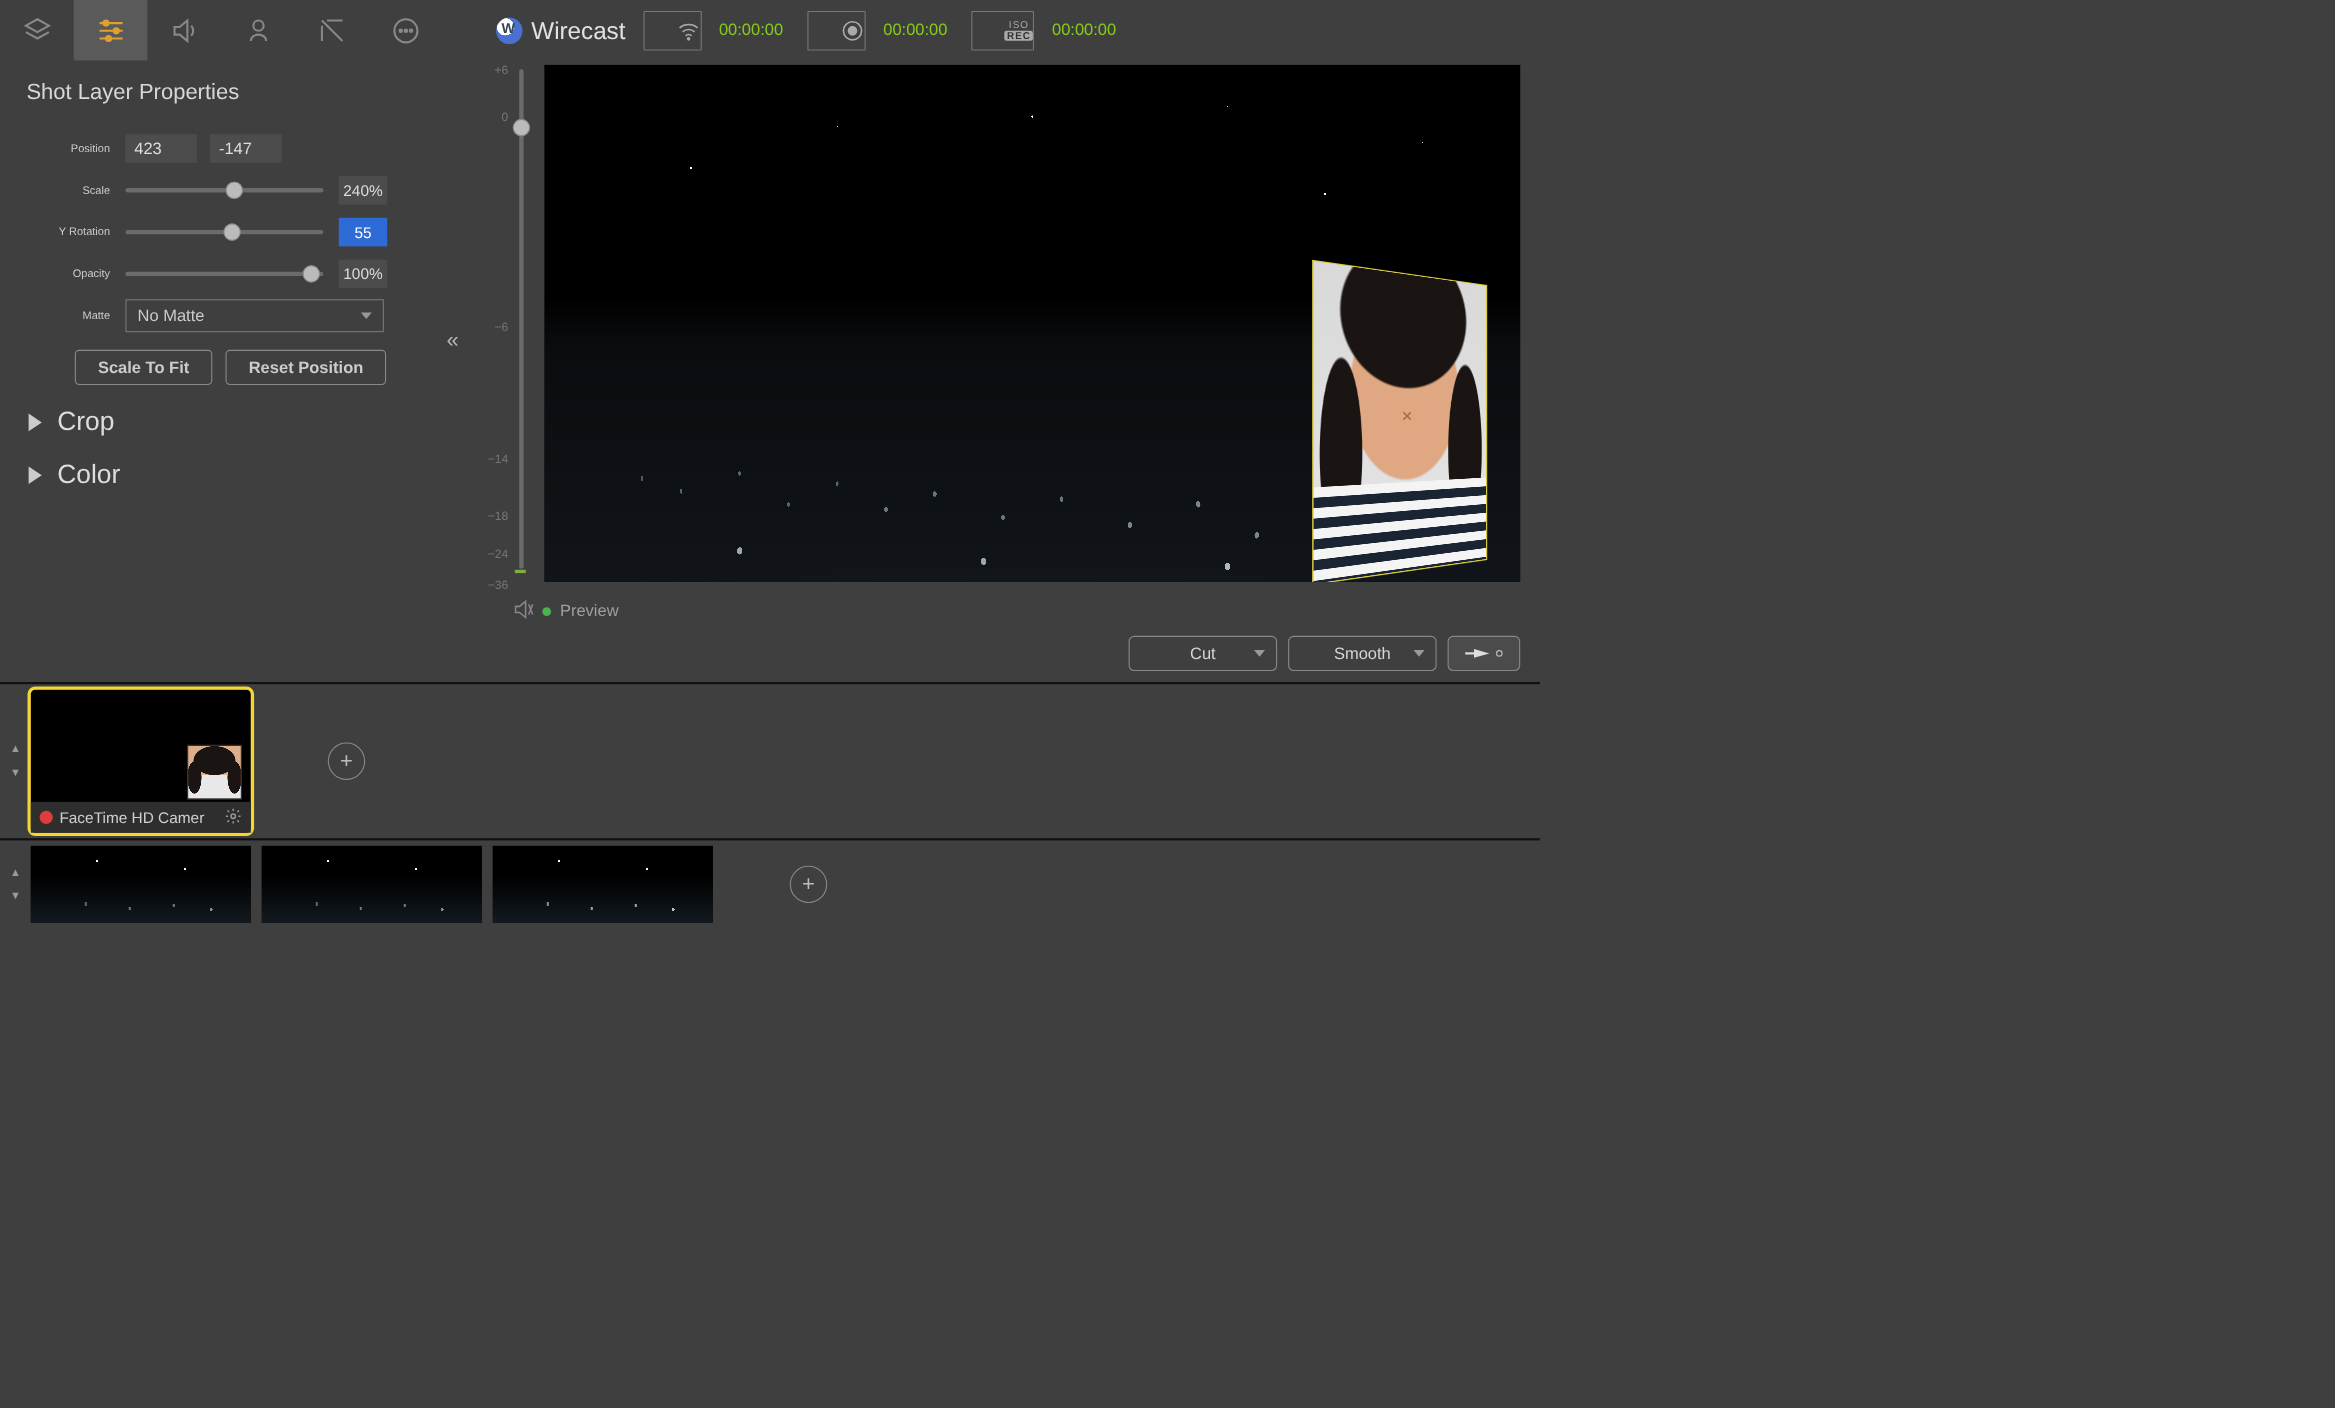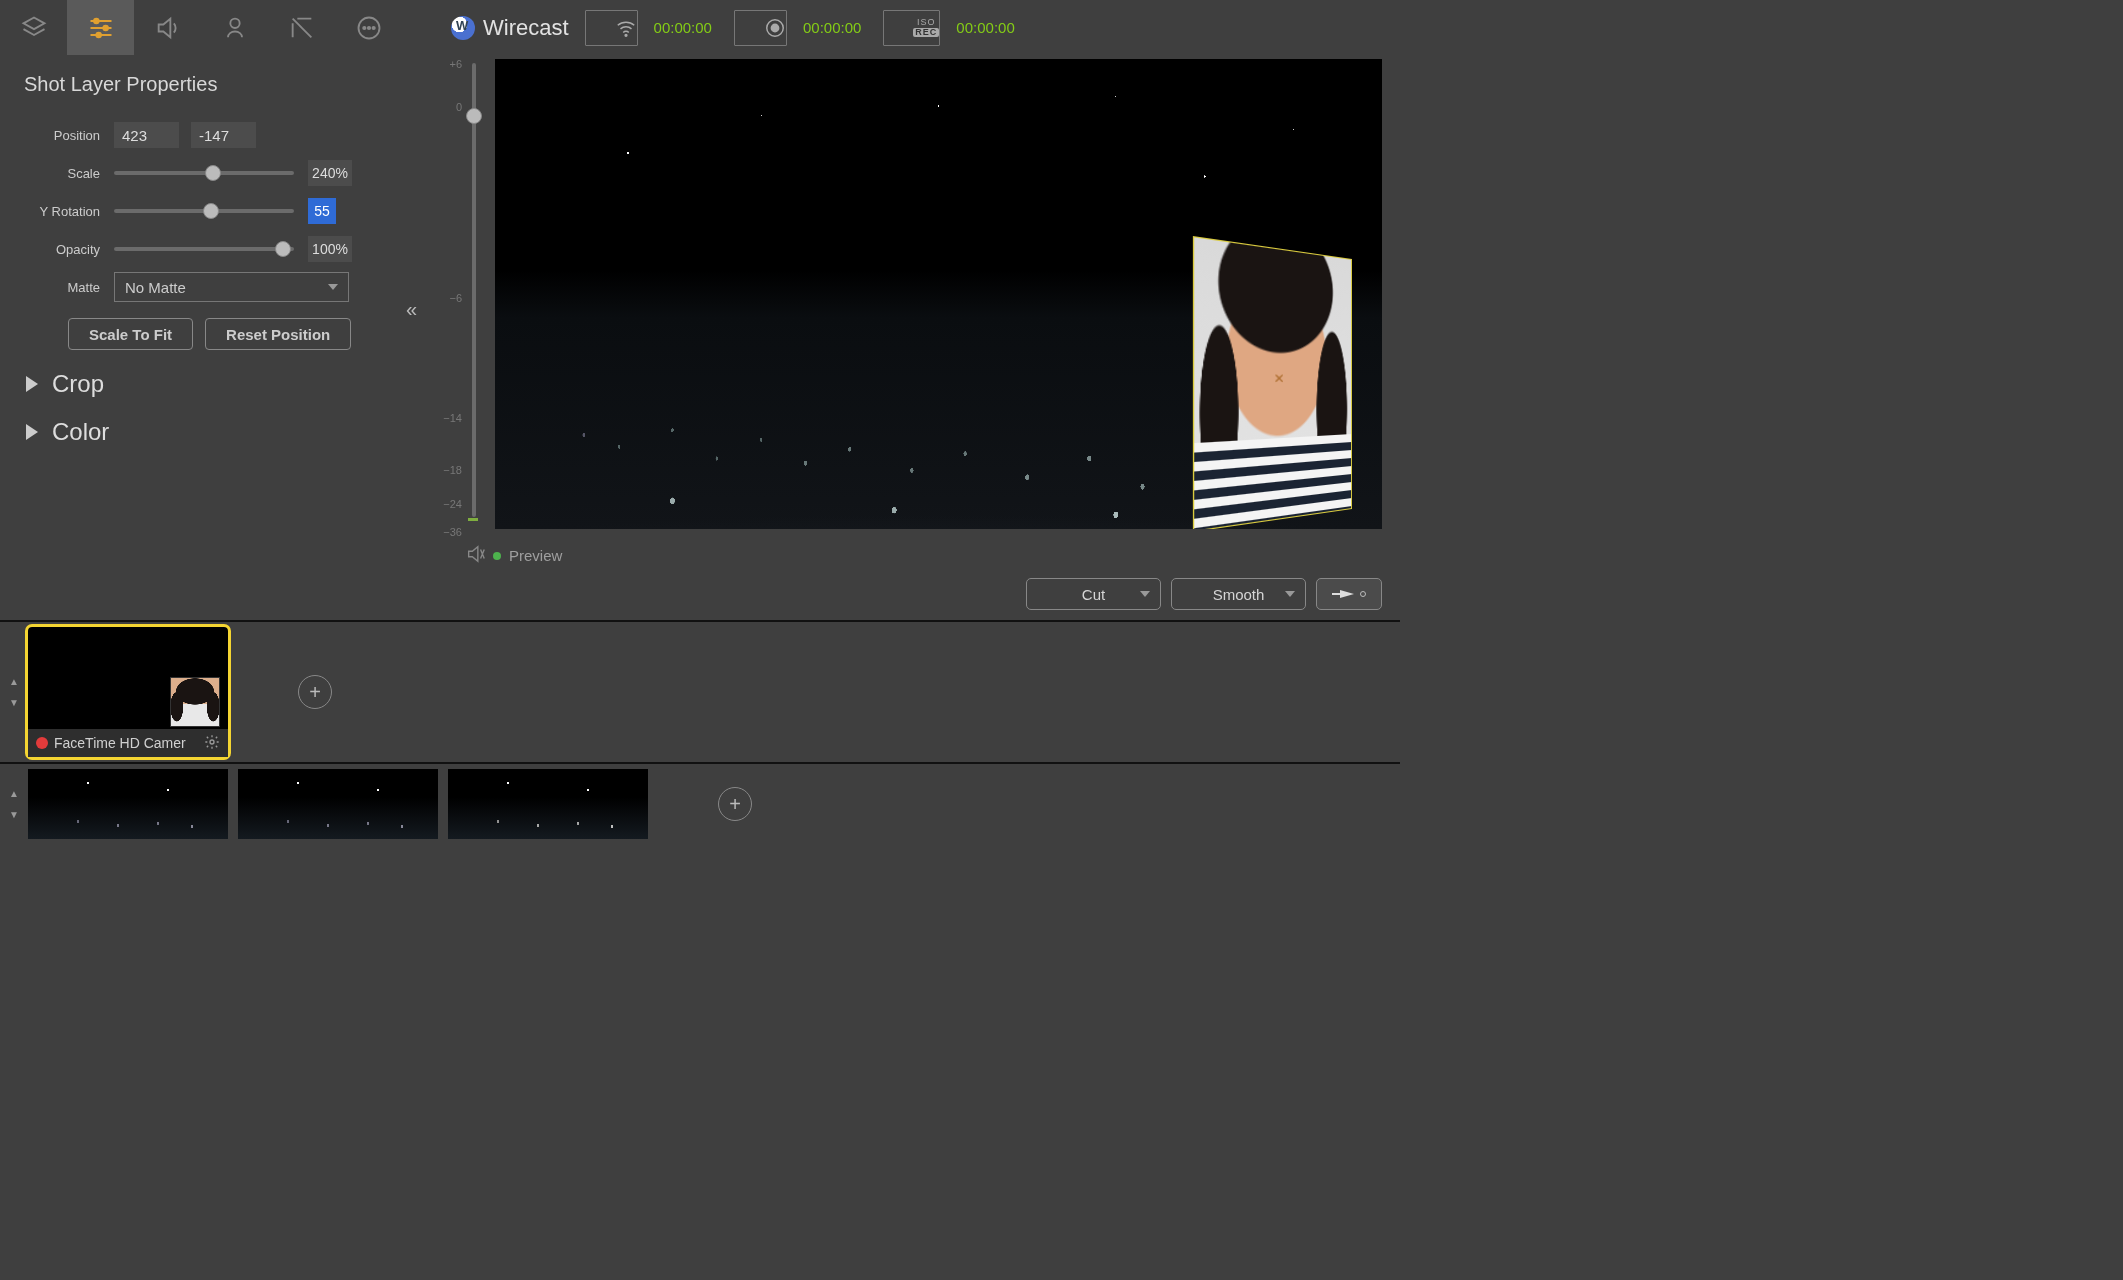--- a/index.html
+++ b/index.html
@@ -50,21 +50,21 @@
     margin: 18px 0 20px 24px;
   }
   .controls { margin-left:20px; }
   .row {
     display:flex; align-items:center; height:38px;
   }
   .row .label {
     width: 80px;
     text-align:right;
     color:#ccc;
-    font-size:13px;
+    font-size:10px;
     margin-right:14px;
   }
   .num-input {
     width: 65px; height:26px;
     background:#4c4c4c;
     border:none;
     color:#ddd;
     font-size:15px;
     padding:0 8px;
     margin-right:12px;
@@ -440,21 +440,21 @@
         </div>
         <div class="value-box">240%</div>
       </div>
 
 
       <div class="row">
         <div class="label">Y Rotation</div>
         <div class="slider-track">
           <div class="slider-thumb" style="left:54%"></div>
         </div>
-        <div class="value-box num-input selected" style="width:28px;text-align:center;padding:0">55</div>
+        <div class="value-box num-input selected" style="width:44px;text-align:center;padding:0">55</div>
       </div>
 
       <div class="row">
         <div class="label">Opacity</div>
         <div class="slider-track">
           <div class="slider-thumb" style="left:94%"></div>
         </div>
         <div class="value-box">100%</div>
       </div>
 

